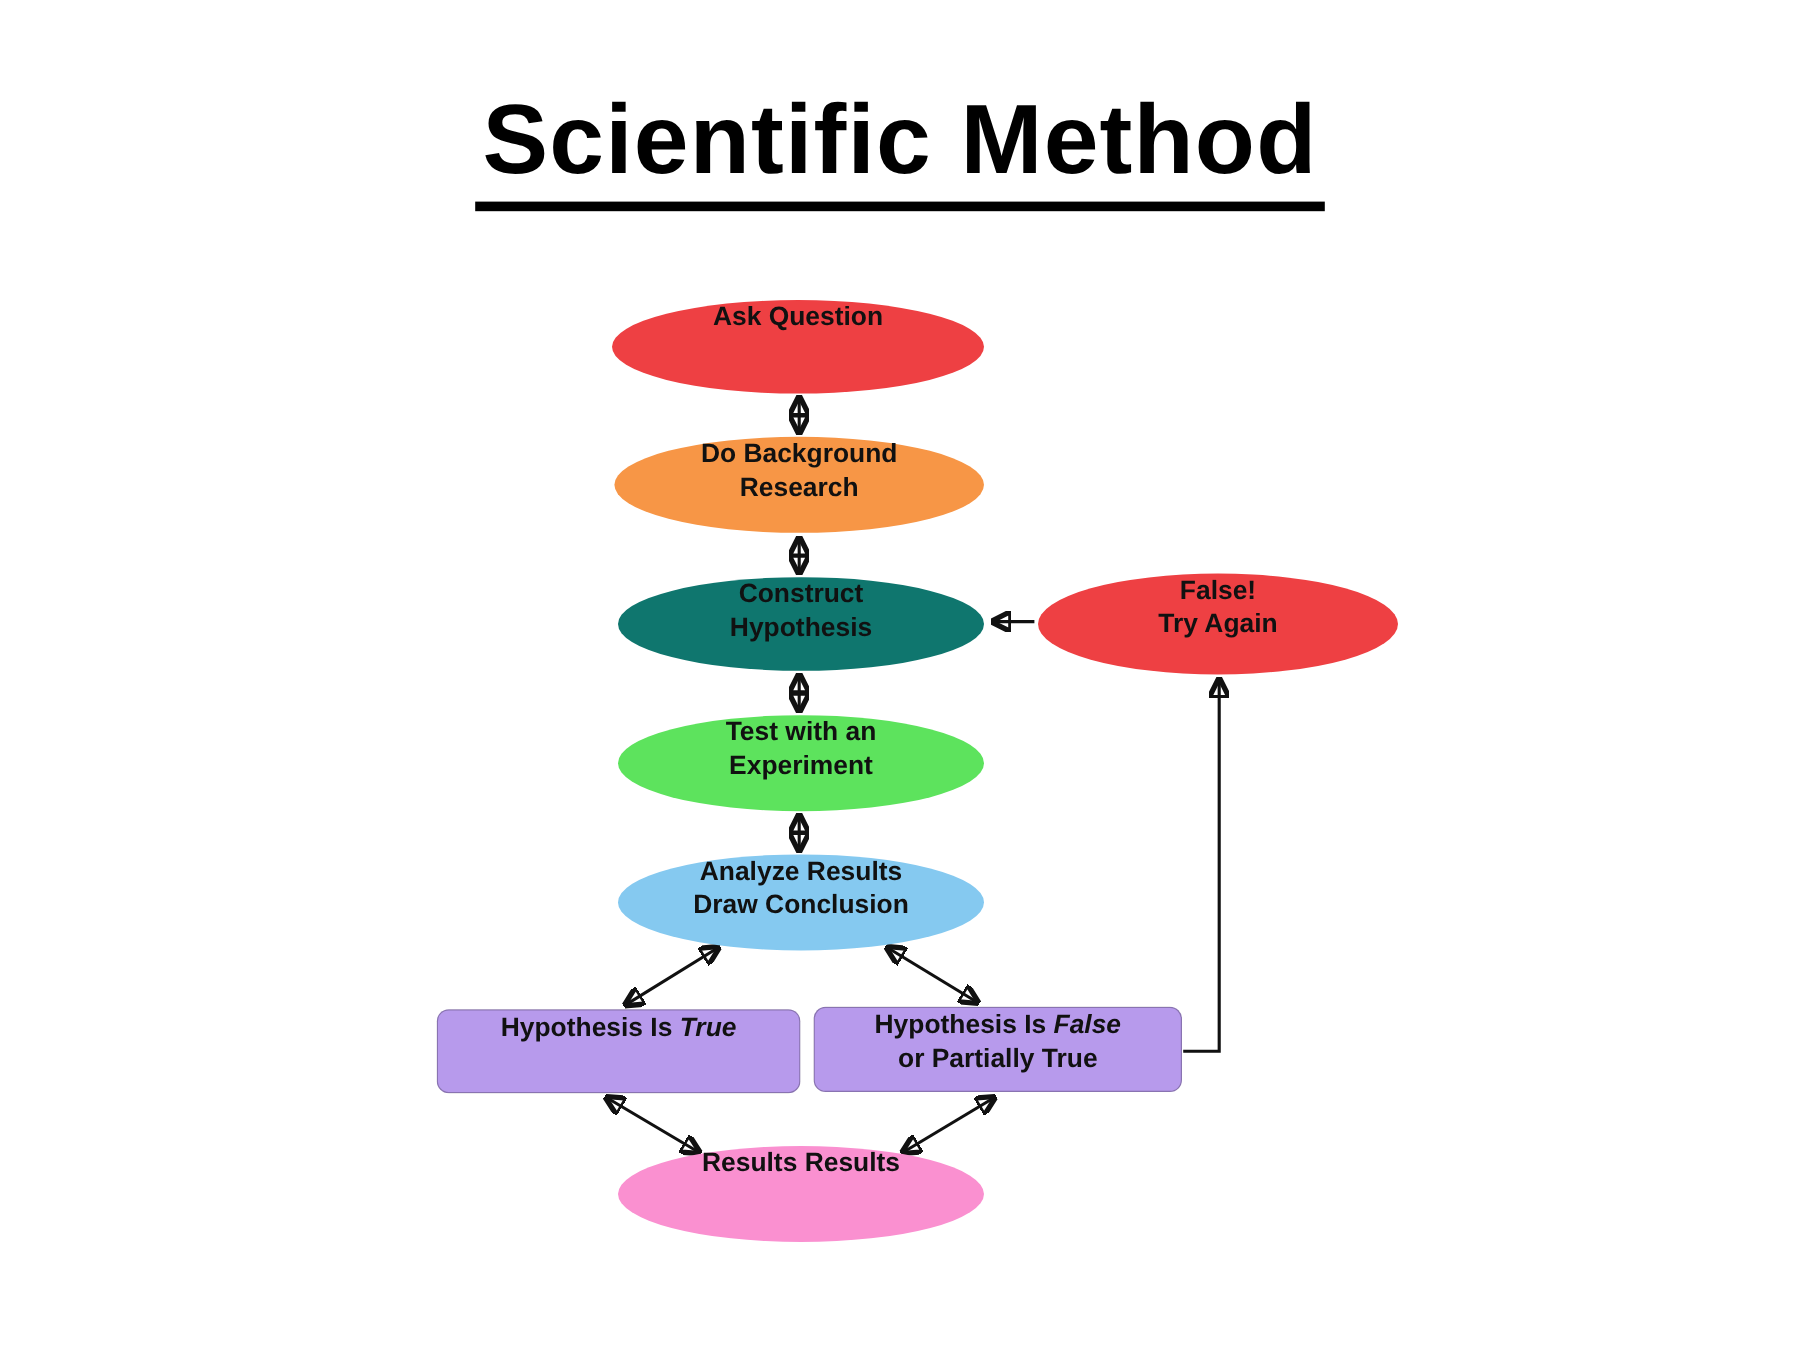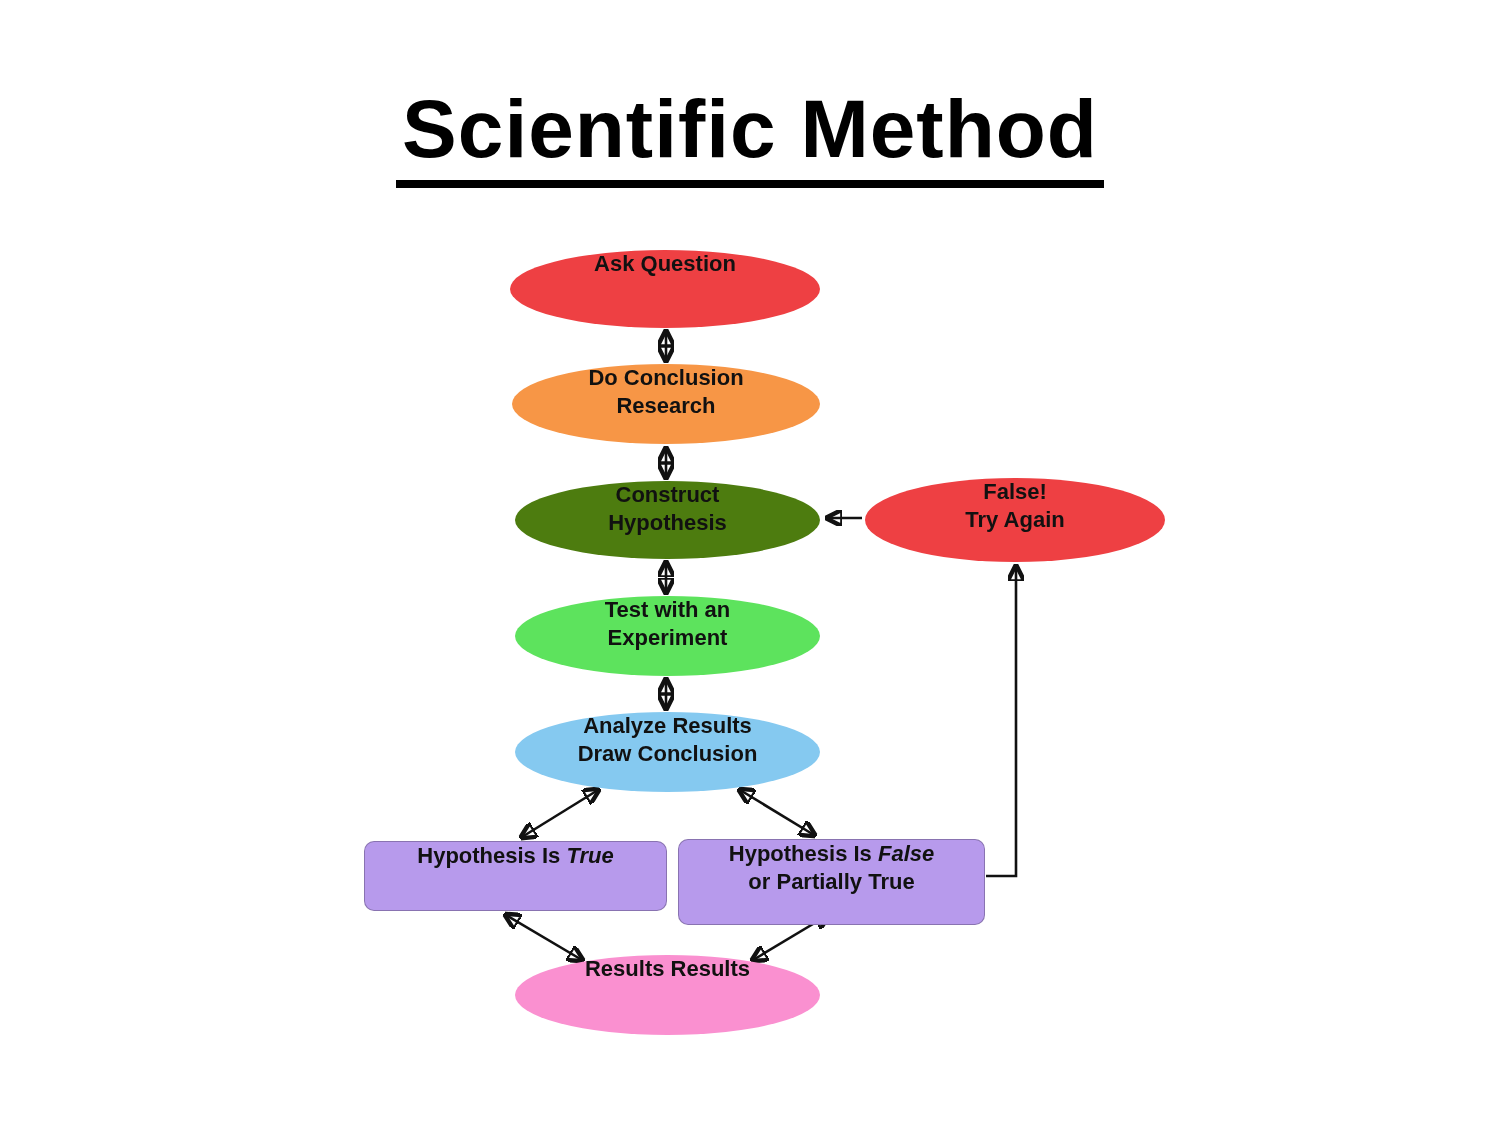--- a/index.html
+++ b/index.html
@@ -11,21 +11,21 @@
   .stage {
     position: relative;
     width: 1500px;
     height: 1125px;
     background: #ffffff;
     overflow: hidden;
   }
   .title-wrap {
     position: absolute;
     left: 0;
-    top: 88px;
+    top: 76px;
     width: 100%;
     text-align: center;
   }
   .title-text {
     display: inline-block;
     font-size: 82px;
     font-weight: 900;
     color: #000000;
     letter-spacing: 1px;
     border-bottom: 8px solid #000000;
@@ -53,21 +53,21 @@
   em { font-style: italic; }
 
   
   .n-ask      { left: 510px; top: 250px; width: 310px; height: 78px; }
   .n-research { left: 512px; top: 364px; width: 308px; height: 80px; }
   .n-construct{ left: 515px; top: 481px; width: 305px; height: 78px; }
   .n-think    { left: 865px; top: 478px; width: 300px; height: 84px; }
   .n-test     { left: 515px; top: 596px; width: 305px; height: 80px; }
   .n-analyze  { left: 515px; top: 712px; width: 305px; height: 80px; }
   .n-true     { left: 352px; top: 841px; width: 303px; height: 70px; margin-left: 12px; }
-  .n-false    { left: 678px; top: 839px; width: 307px; height: 86px; }
+  .n-false    { left: 678px; top: 839px; width: 307px; height: 71px; }
   .n-report   { left: 515px; top: 955px; width: 305px; height: 80px; }
 
   .arrow-layer {
     position: absolute;
     left: 0;
     top: 0;
     width: 1500px;
     height: 1125px;
     pointer-events: none;
   }
@@ -103,26 +103,26 @@
     <line x1="828" y1="915" x2="753" y2="960" marker-start="url(#arr)" marker-end="url(#arr)"></line>
     <path d="M 986,876 L 1016,876 L 1016,567" marker-end="url(#arr)"></path>
   </svg>
 
   <div class="node ellipse n-ask" style="background: rgb(238, 64, 67);">
     <span class="lbl">Ask Question</span>
   </div>
 
   <div class="node ellipse n-research" style="background: rgb(247, 150, 70);">
     <span class="lbl">
-      <span class="line">Do Conclusion</span>
+      <span class="line">Do Background</span>
       <span class="line">Research</span>
     </span>
   </div>
 
-  <div class="node ellipse n-construct" style="background: #4d7c0f;">
+  <div class="node ellipse n-construct" style="background: #0f766e;">
     <span class="lbl">
       <span class="line">Construct</span>
       <span class="line">Hypothesis</span>
     </span>
   </div>
 
   <div class="node ellipse n-think" style="background: rgb(238, 64, 67);">
     <span class="lbl">
       <span class="line">False!</span>
       <span class="line">Try Again</span>

